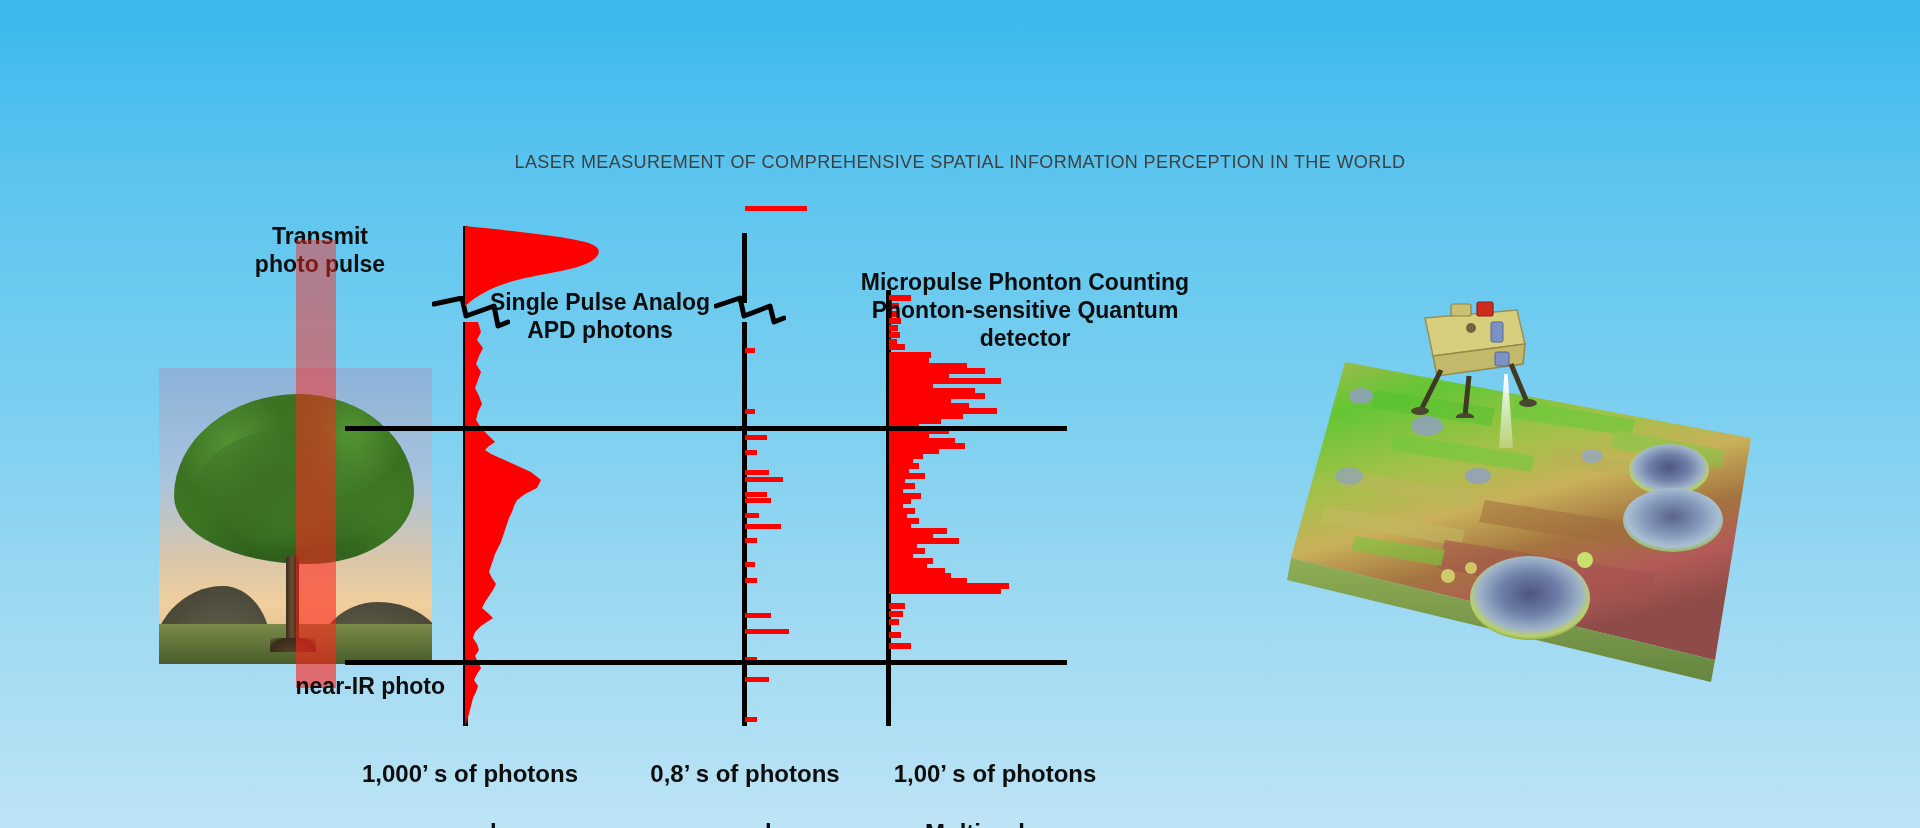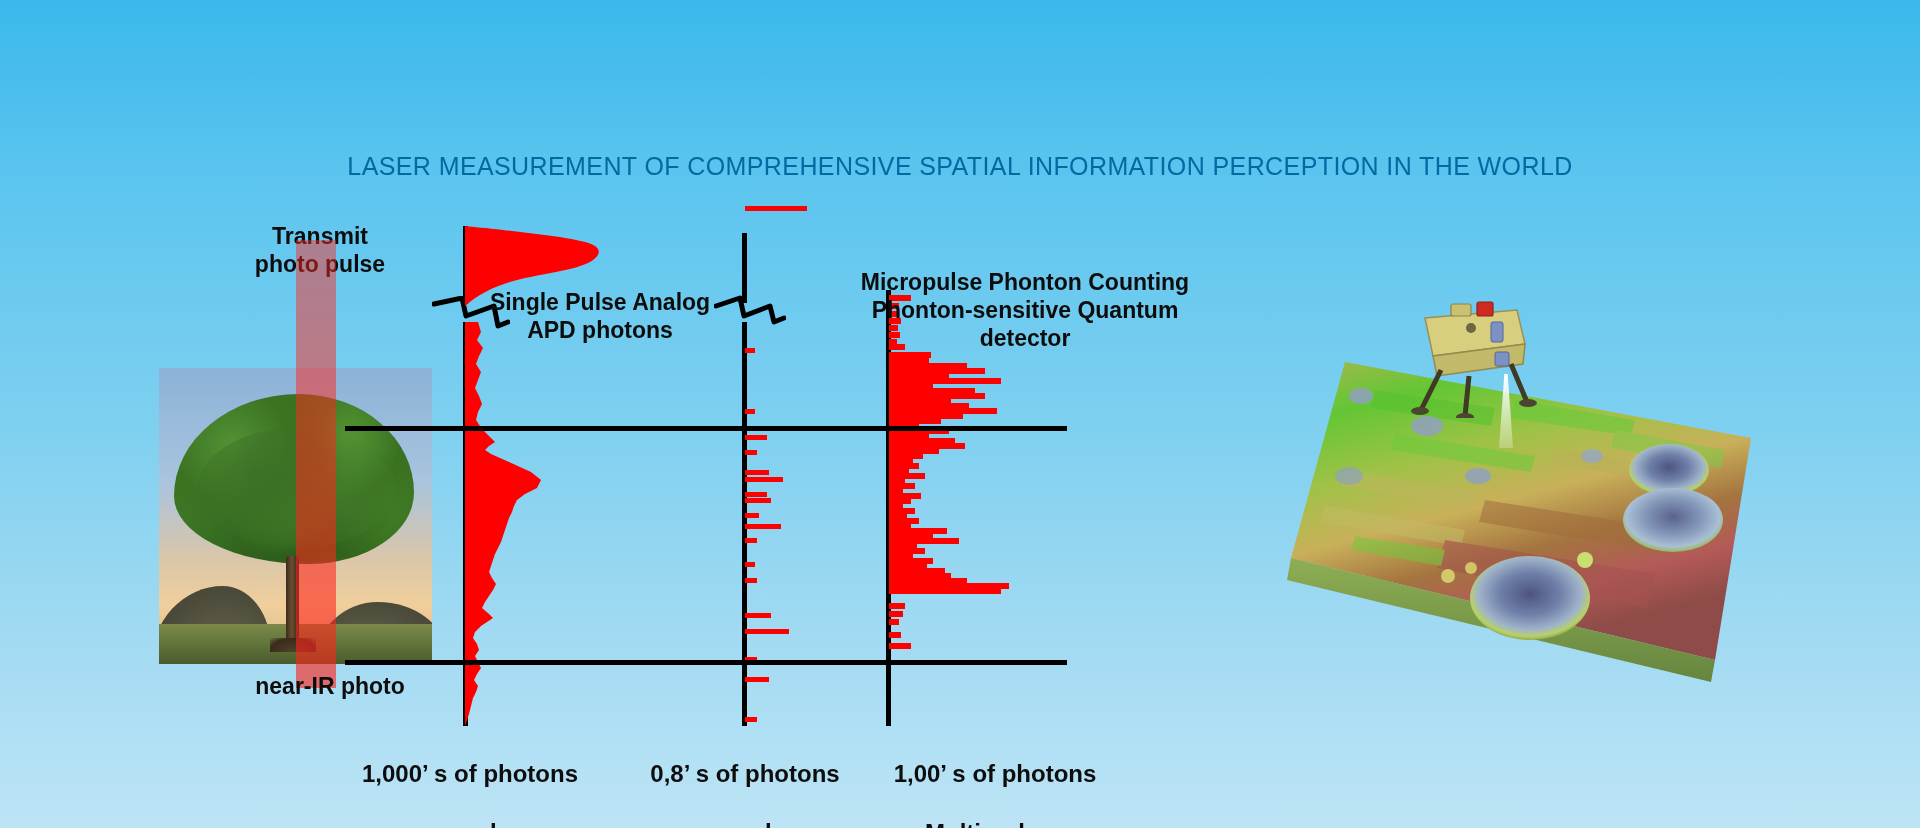--- a/index.html
+++ b/index.html
@@ -13,21 +13,21 @@
 
   
   .title{
     position:absolute;left:0;right:0;top:52px;text-align:center;
     font-size:52px;font-weight:bold;color:#111;letter-spacing:2px;
     font-family:"DejaVu Sans","Liberation Sans",sans-serif;
     white-space:pre;
   }
   .subtitle{
     position:absolute;left:0;right:0;top:152px;text-align:center;
-    font-size:25px;color:#0369a1;letter-spacing:.4px;font-weight:400;
+    font-size:18px;color:#404040;letter-spacing:.4px;font-weight:400;
   }
 
   
   .lbl{position:absolute;color:#0d0d0d;font-weight:bold;line-height:1.22;text-align:center;white-space:pre-line;}
 
   
   .photo{
     position:absolute;left:159px;top:368px;width:273px;height:296px;
     overflow:hidden;
     background:linear-gradient(180deg,#8fb3d6 0%,#9fc0dd 30%,#cfbfa8 62%,#e8c79a 78%,#c9ac82 100%);
@@ -95,21 +95,21 @@
     <div class="hillL"></div>
     <div class="hillR"></div>
     <div class="ground"></div>
     <div class="canopy"></div>
     <div class="canopy2"></div>
     <div class="trunk"></div>
   </div>
 
   <div class="beam"></div>
 
-  <div class="lbl" style="left:215px;top:672px;width:230px;font-size:23px;">near-IR photo</div>
+  <div class="lbl" style="left:215px;top:672px;width:230px;font-size:23px;text-align:right;">near-IR photo</div>
 
   <div class="vaxis" style="left:463px;top:226px;height:78px;"></div>
   <div class="vaxis" style="left:463px;top:322px;height:404px;"></div>
 
   <svg class="brk" style="left:432px;top:296px;" width="78" height="36" viewBox="0 0 78 36">
     <polyline points="2,8 30,2 34,20 62,10 66,30 76,26" fill="none" stroke="#000" stroke-width="5" stroke-linejoin="round" stroke-linecap="round"></polyline>
   </svg>
 
   <svg style="position:absolute;left:465px;top:226px;" width="140" height="80" viewBox="0 0 140 80">
     <path d="M0,0 L0,80 C16,66 34,58 60,52 C90,46 118,42 128,34 C136,28 136,22 126,18 C110,12 72,8 38,4 C22,2 8,1 0,0 Z" fill="#fe0000"></path>

